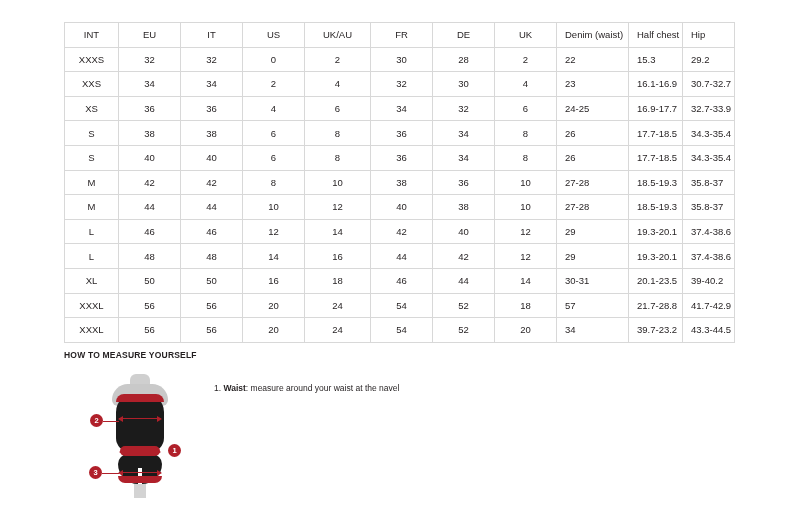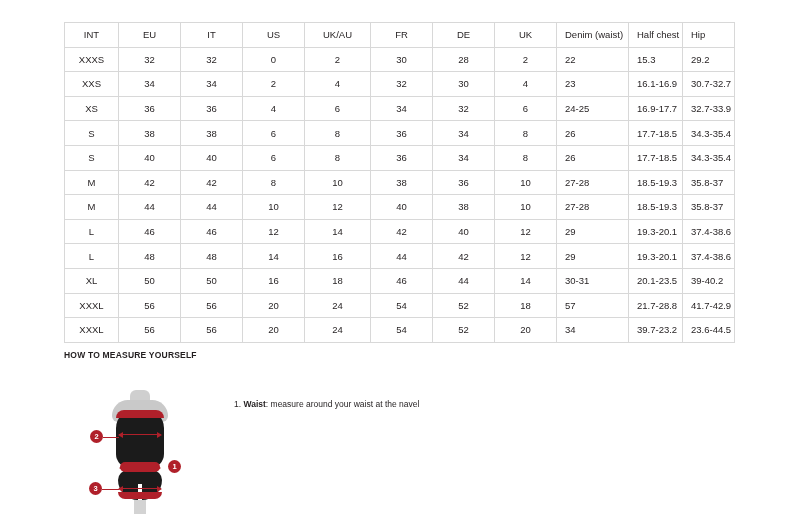--- a/index.html
+++ b/index.html
@@ -69,34 +69,34 @@
     position: absolute;
     left: 64px;
     top: 350px;
     width: 680px;
   }
   .measure-title {
     font-size: 8.5px;
     font-weight: bold;
     letter-spacing: 0.2px;
     color: #231f20;
-    margin-bottom: 28px;
+    margin-bottom: 12px;
   }
   .measure-body {
     display: flex;
     align-items: flex-start;
   }
   .figure {
     position: relative;
     width: 150px;
     height: 130px;
     flex: 0 0 150px;
   }
   .notes {
-    margin-left: 20px;
+    margin-left: 0;
     padding-top: 10px;
   }
   .note {
     font-size: 8.5px;
     line-height: 1.5;
     color: #231f20;
     margin-bottom: 12px;
   }
   .note b { font-weight: bold; }
   .neck {
@@ -414,21 +414,21 @@
           <td>XXXL</td>
           <td>56</td>
           <td>56</td>
           <td>20</td>
           <td>24</td>
           <td>54</td>
           <td>52</td>
           <td>20</td>
           <td class="left-pad">34</td>
           <td class="left-pad">39.7-23.2</td>
-          <td class="left-pad">23.6-44.5</td>
+          <td class="left-pad">43.3-44.5</td>
         </tr>
       </tbody>
     </table>
   </div>
 
   <div class="measure">
     <div class="measure-title">HOW TO MEASURE YOURSELF</div>
     <div class="measure-body">
 
       <div class="figure">

